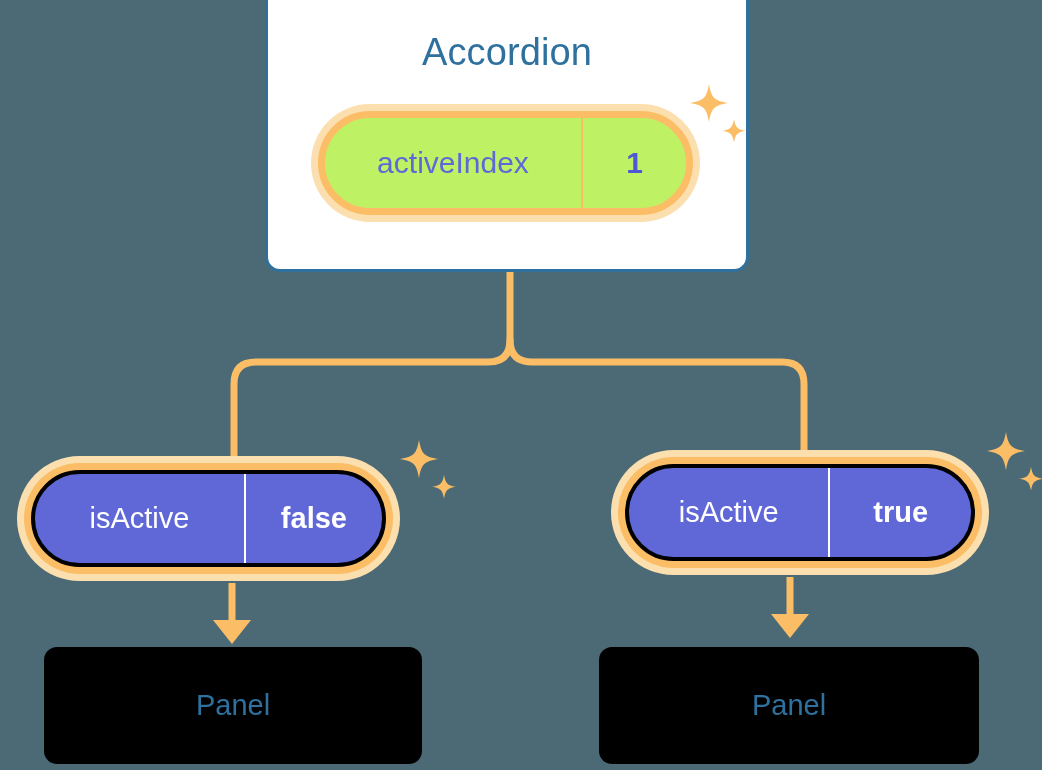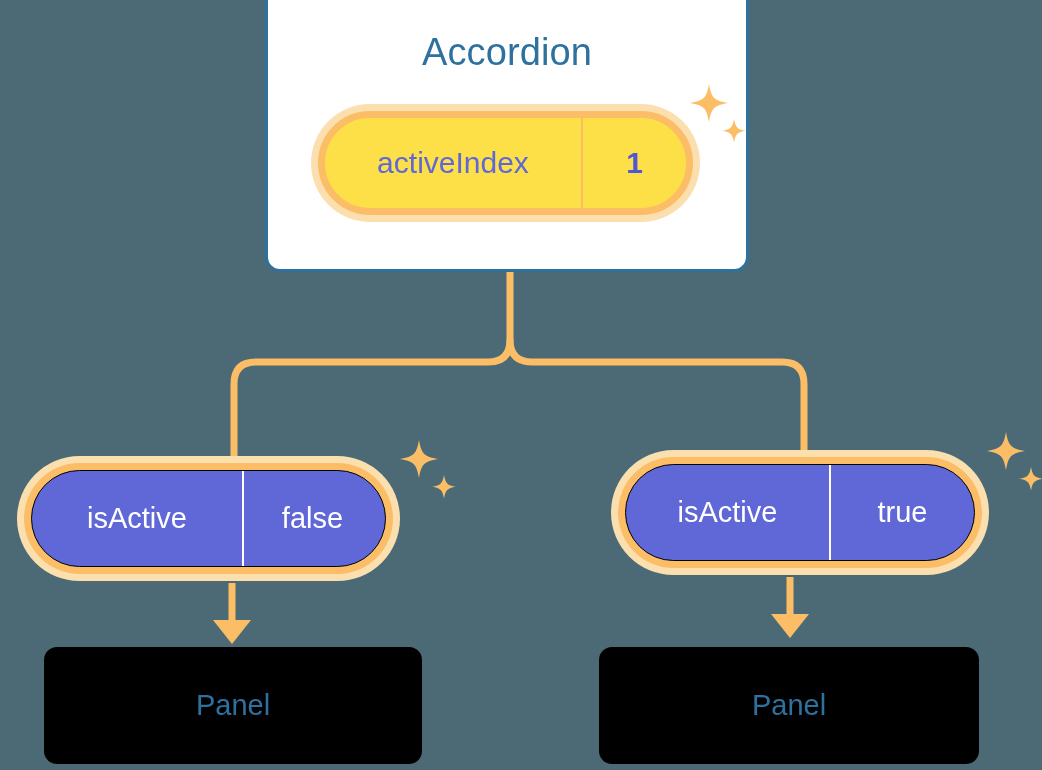--- a/index.html
+++ b/index.html
@@ -87,29 +87,29 @@
     position: absolute;
     z-index: 4;
     display: flex;
     align-items: stretch;
     border-radius: 999px;
     
   }
 
   
   .pill-white {
-    background: #fde047;
+    background: #bef264;
     border: 7px solid #FBBE66;
     box-shadow: 0 0 0 7px #FCDFAE;
   }
 
   
   .pill-purple {
     background: #6068D8;
-    border: 1px solid #000000;
+    border: 4px solid #000000;
     box-shadow:
       0 0 0 7px #FBBE66,
       0 0 0 14px #FCDFAE;
   }
 
   .pill-cell {
     display: flex;
     align-items: center;
     justify-content: center;
     white-space: nowrap;
@@ -135,21 +135,21 @@
   #pill-is-active-left  { left: 31px;  top: 470px; width: 355px; height: 97px; }
   #pill-is-active-right { left: 625px; top: 464px; width: 350px; height: 97px; }
 
   .pill-purple .pill-key {
     font-size: 29px;
     color: #FFFFFF;
     border-right: 2px solid #FFFFFF;
   }
   .pill-purple .pill-value {
     font-size: 29px;
-    font-weight: normal;
+    font-weight: bold;
     color: #FFFFFF;
   }
 
   #pill-is-active-left  .pill-key   { width: 212px; }
   #pill-is-active-left  .pill-value { width: 137px; }
   #pill-is-active-right .pill-key   { width: 206px; }
   #pill-is-active-right .pill-value { width: 144px; }
 
   
   .sparkle-group {

